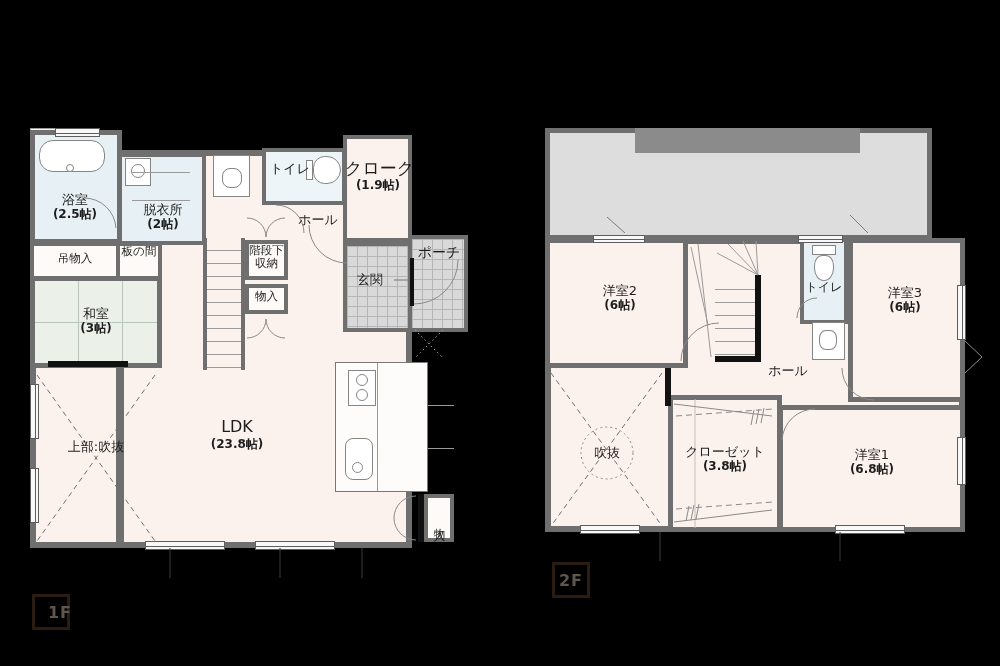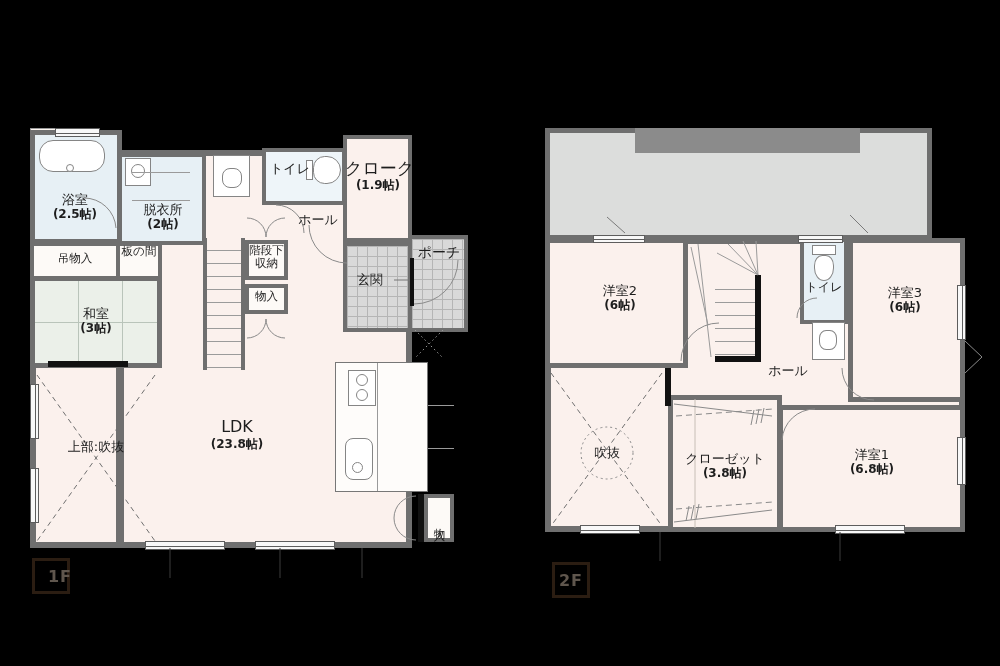--- a/index.html
+++ b/index.html
@@ -291,28 +291,28 @@
   <div class="lbl" style="left:327px;top:160px;width:66px;">
     <span class="nm">洋室3</span>
     <span class="sz">(6帖)</span>
   </div>
   <div class="lbl" style="left:215px;top:238px;width:56px;">
     <span class="nm">ホール</span>
   </div>
   <div class="lbl" style="left:22px;top:320px;width:80px;">
     <span class="nm">吹抜</span>
   </div>
-  <div class="lbl" style="left:130px;top:326px;width:100px;">
+  <div class="lbl" style="left:130px;top:319px;width:100px;">
     <span class="nm">クローゼット</span>
     <span class="sz">(3.8帖)</span>
   </div>
   <div class="lbl" style="left:287px;top:322px;width:80px;">
     <span class="nm">洋室1</span>
     <span class="sz">(6.8帖)</span>
   </div>
 </div>
 
-<div class="floortag" style="left:32px;top:558px;padding-left:18px;">
+<div class="floortag" style="left:32px;top:594px;padding-left:18px;">
   <span>1F</span>
 </div>
 <div class="floortag" style="left:552px;top:562px;">
   <span>2F</span>
 </div>
 
 </body></html>

